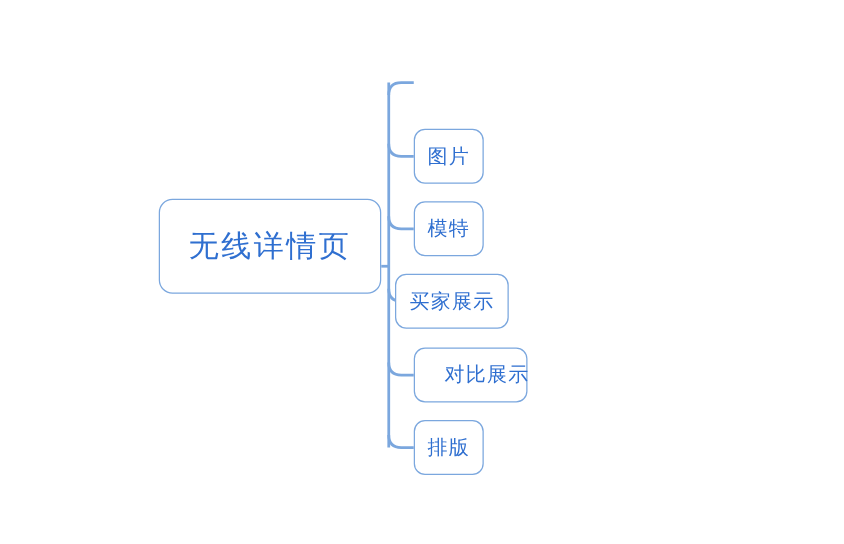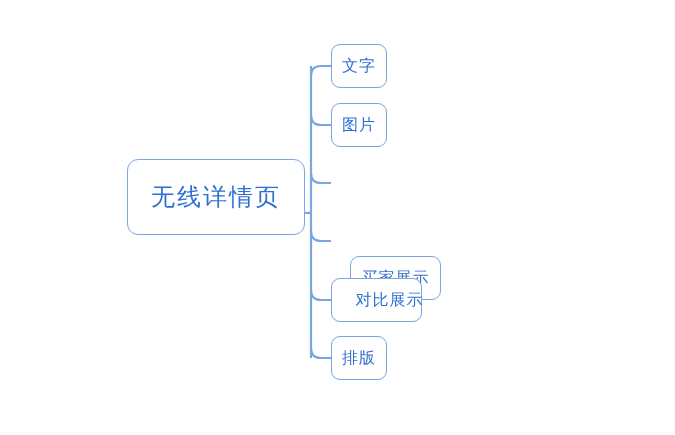--- a/index.html
+++ b/index.html
@@ -70,30 +70,30 @@
       <path d="M311,231 Q311,241 321,241 L331,241"></path>
       <path d="M311,290 Q311,300 321,300 L331,300"></path>
       <path d="M311,348 Q311,358 321,358 L331,358"></path>
     </g>
   </svg>
 
   <div class="node node-root">
     <span>无线详情页</span>
   </div>
 
-  <div class="node node-child w2" style="left:331px; top:44px;">
-    <span>文字</span>
-  </div>
 
   <div class="node node-child w2" style="left:331px; top:103px;">
     <span>图片</span>
   </div>
 
+  <div class="node node-child w2" style="left:331px; top:161px;">
+    <span>模特</span>
+  </div>
 
-  <div class="node node-child w4" style="left:350px; top:219px;margin-top:37px;">
+  <div class="node node-child w4" style="left:316px; top:219px;">
     <span>买家展示</span>
   </div>
 
   <div class="node node-child w4" style="left:331px; top:278px;padding-left:26px;">
     <span>对比展示</span>
   </div>
 
   <div class="node node-child w2" style="left:331px; top:336px;">
     <span>排版</span>
   </div>

